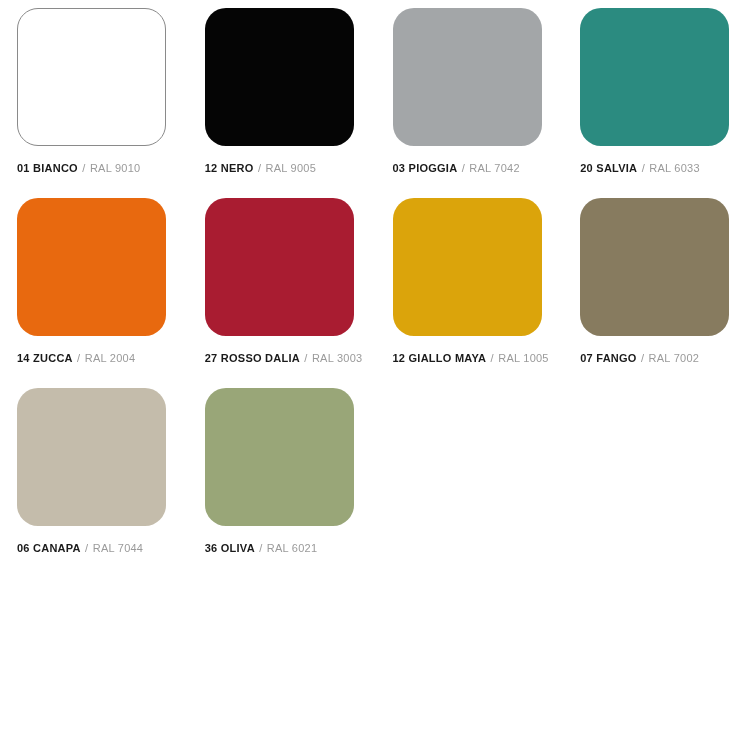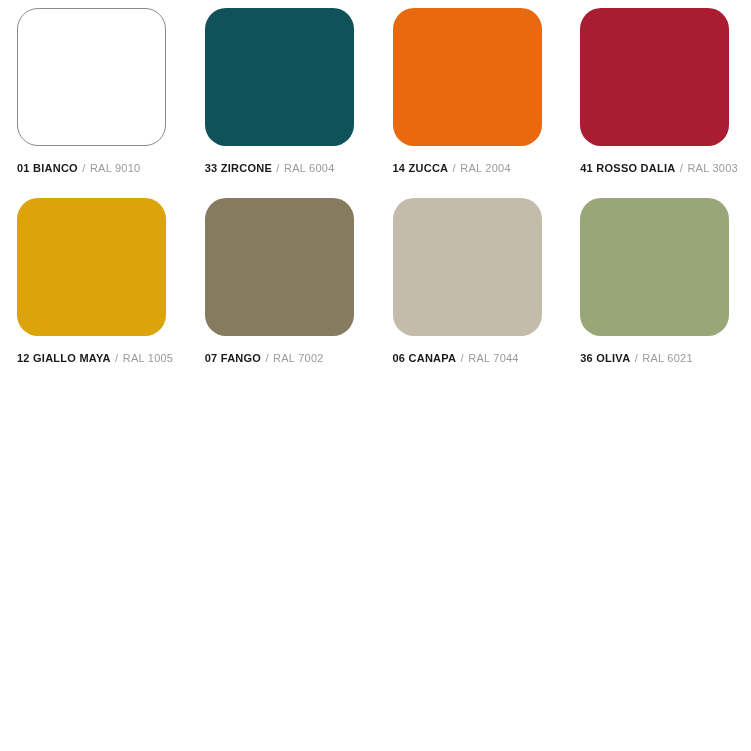--- a/index.html
+++ b/index.html
@@ -75,30 +75,38 @@
 </style>
 </head>
 <body>
 
 <div id="palette-grid">
     <div class="swatch-cell">
       <div class="swatch-chip outlined" style="background-color: rgb(255, 255, 255);"></div>
       <div class="swatch-caption"><span class="code-name">01 BIANCO</span> <span class="sep">/</span> <span class="ral">RAL 9010</span></div>
     </div>
     <div class="swatch-cell">
-      <div class="swatch-chip" style="background-color: rgb(16, 82, 90);"></div>
-      <div class="swatch-caption"><span class="code-name">33 ZIRCONE</span> <span class="sep">/</span> <span class="ral">RAL 6004</span></div>
+      <div class="swatch-chip" style="background-color: rgb(5, 5, 5);"></div>
+      <div class="swatch-caption"><span class="code-name">12 NERO</span> <span class="sep">/</span> <span class="ral">RAL 9005</span></div>
+    </div>
+    <div class="swatch-cell">
+      <div class="swatch-chip" style="background-color: rgb(163, 166, 168);"></div>
+      <div class="swatch-caption"><span class="code-name">03 PIOGGIA</span> <span class="sep">/</span> <span class="ral">RAL 7042</span></div>
+    </div>
+    <div class="swatch-cell">
+      <div class="swatch-chip" style="background-color: rgb(43, 139, 128);"></div>
+      <div class="swatch-caption"><span class="code-name">20 SALVIA</span> <span class="sep">/</span> <span class="ral">RAL 6033</span></div>
     </div>
     <div class="swatch-cell">
       <div class="swatch-chip" style="background-color: rgb(232, 105, 15);"></div>
       <div class="swatch-caption"><span class="code-name">14 ZUCCA</span> <span class="sep">/</span> <span class="ral">RAL 2004</span></div>
     </div>
     <div class="swatch-cell">
       <div class="swatch-chip" style="background-color: rgb(169, 28, 49);"></div>
-      <div class="swatch-caption"><span class="code-name">41 ROSSO DALIA</span> <span class="sep">/</span> <span class="ral">RAL 3003</span></div>
+      <div class="swatch-caption"><span class="code-name">27 ROSSO DALIA</span> <span class="sep">/</span> <span class="ral">RAL 3003</span></div>
     </div>
     <div class="swatch-cell">
       <div class="swatch-chip" style="background-color: rgb(219, 164, 11);"></div>
       <div class="swatch-caption"><span class="code-name">12 GIALLO MAYA</span> <span class="sep">/</span> <span class="ral">RAL 1005</span></div>
     </div>
     <div class="swatch-cell">
       <div class="swatch-chip" style="background-color: rgb(135, 123, 95);"></div>
       <div class="swatch-caption"><span class="code-name">07 FANGO</span> <span class="sep">/</span> <span class="ral">RAL 7002</span></div>
     </div>
     <div class="swatch-cell">

